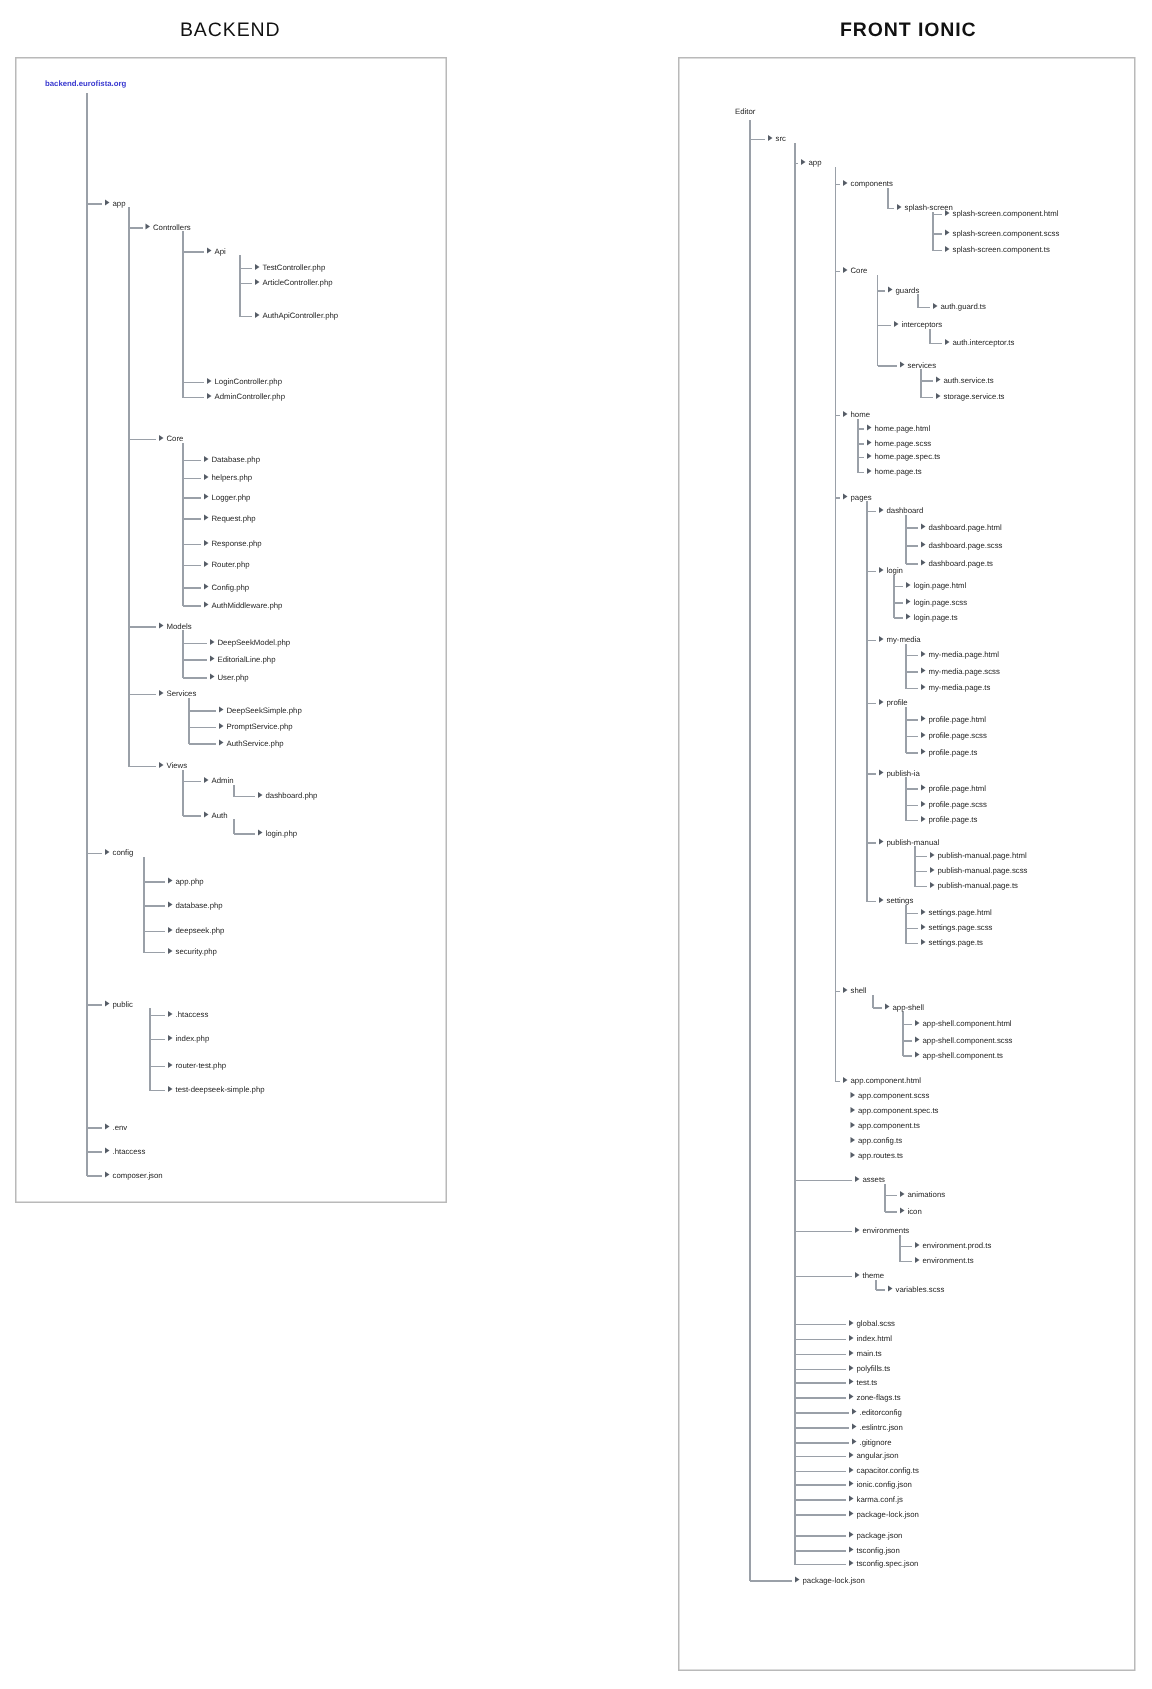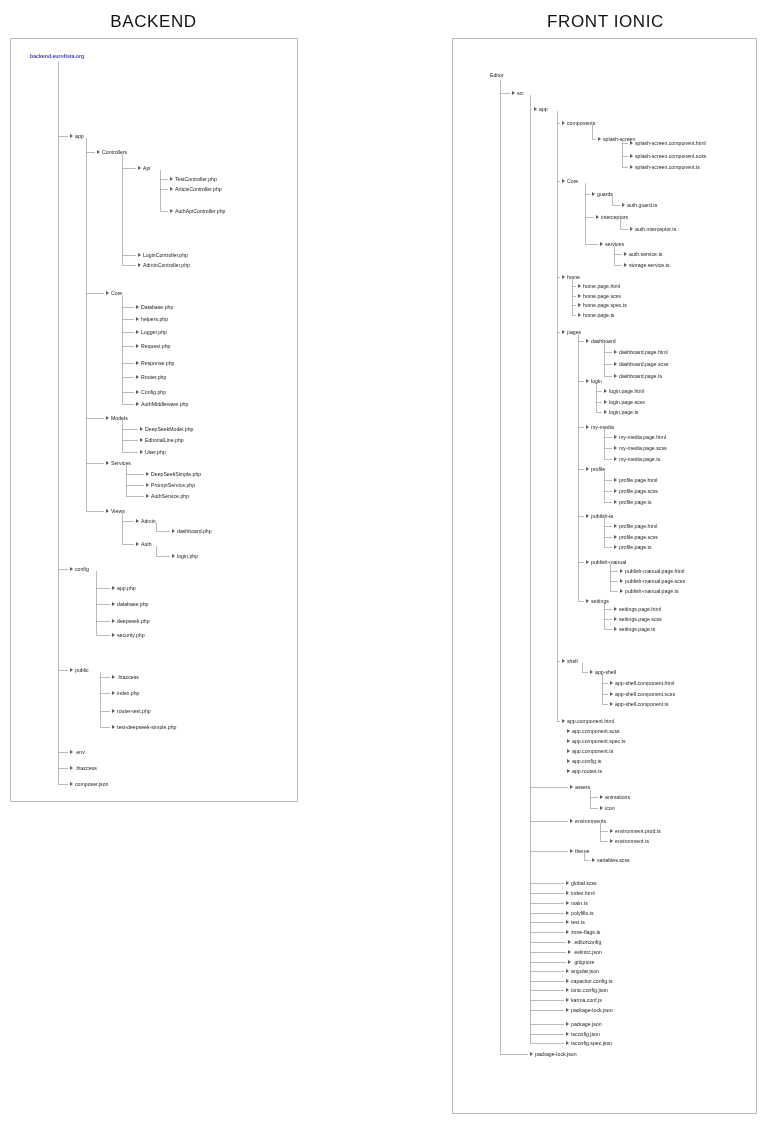--- a/index.html
+++ b/index.html
@@ -4,25 +4,25 @@
 <title>Directory Structure Diagram</title>
 <style>
   html,body{margin:0;padding:0;background:#ffffff;}
   body{
     width:768px;height:1126px;position:relative;overflow:hidden;
     font-family:"Liberation Sans","DejaVu Sans",sans-serif;
     color:#1b1b1b;
   }
   .panel-title{
     position:absolute;text-align:center;
-    font-size:17px;letter-spacing:.6px;color:#111111;
+    font-size:13px;letter-spacing:.6px;color:#111111;
     font-weight:400;white-space:nowrap;
   }
   #title-backend{left:0;top:12px;width:307px;}
-  #title-front{left:452px;top:12px;width:307px;}
+  #title-front{left:452px;top:12px;width:307px;font-weight:bold;}
 
   .panel-box{
     position:absolute;border:1px solid #b9b9b9;background:#ffffff;
     box-sizing:border-box;
   }
   #box-backend{left:10px;top:38px;width:288px;height:764px;}
   #box-front{left:452px;top:38px;width:305px;height:1076px;}
 
   .tree-canvas{position:absolute;left:0;top:0;width:768px;height:1126px;pointer-events:none;}
 

